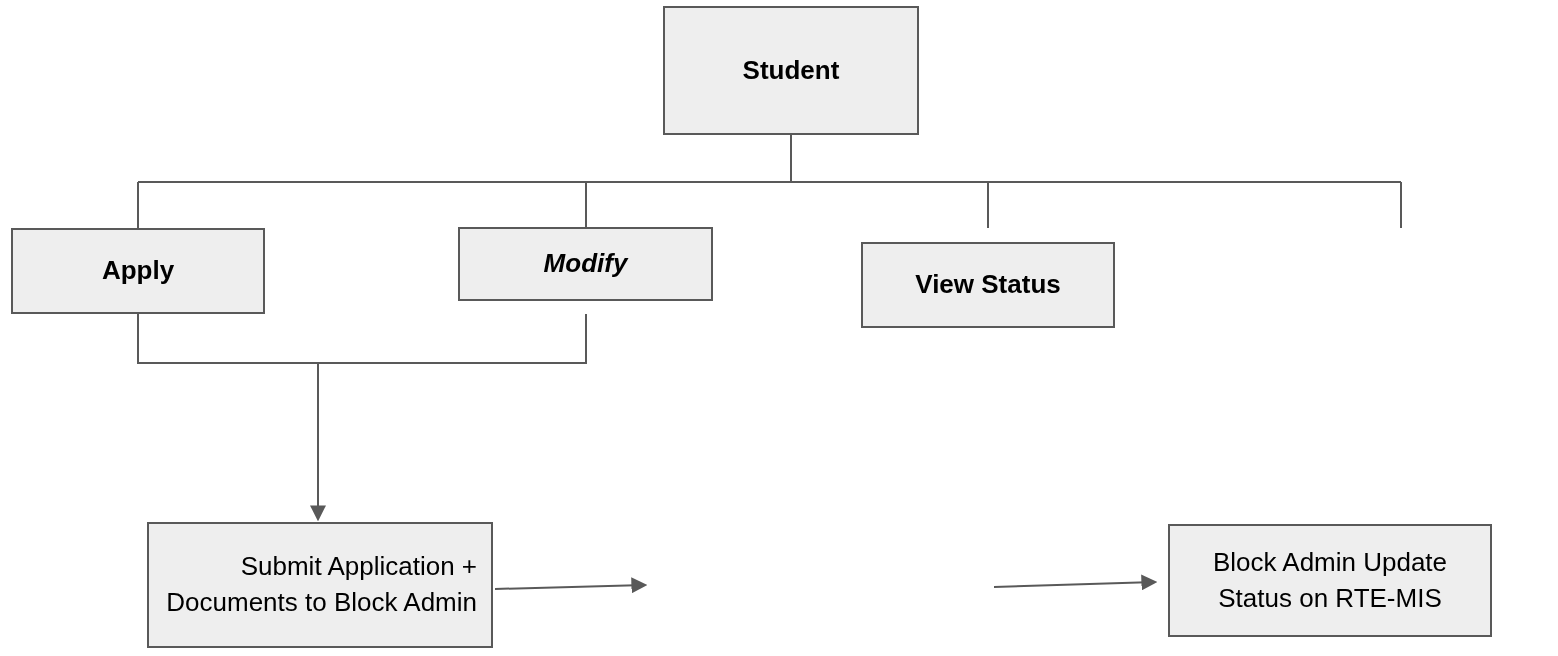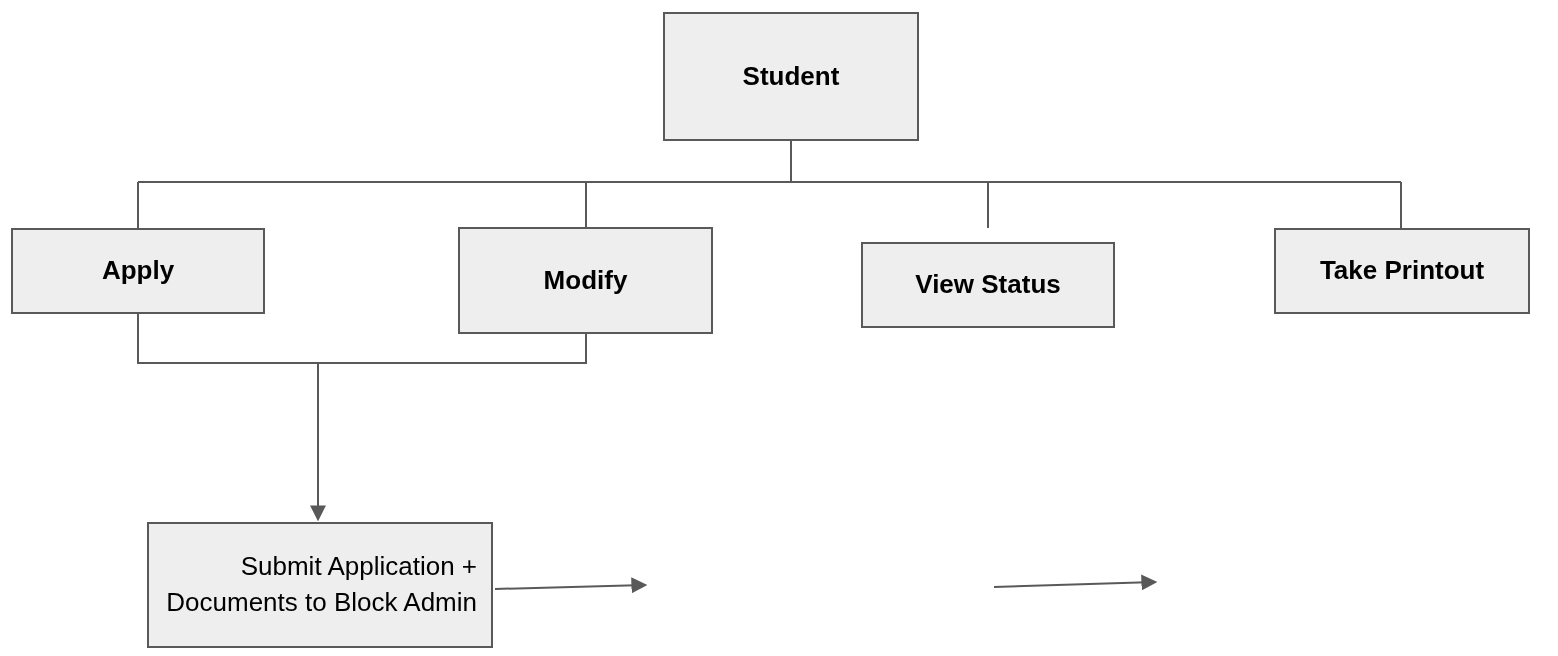--- a/index.html
+++ b/index.html
@@ -60,39 +60,39 @@
 
     <path class="wire" d="M138 314 V363 H586 V314"></path>
 
     <path class="wire" d="M318 363 V519" marker-end="url(#arrow)"></path>
 
     <path class="wire" d="M495 589 L645 585" marker-end="url(#arrow)"></path>
 
     <path class="wire" d="M994 587 L1155 582" marker-end="url(#arrow)"></path>
   </svg>
 
-  <div class="node bold" style="left:663px; top:6px; width:256px; height:129px;margin-top:6px;">
+  <div class="node bold" style="left:663px; top:6px; width:256px; height:129px;">
     <span>Student</span>
   </div>
 
   <div class="node bold" style="left:11px; top:228px; width:254px; height:86px;">
     <span>Apply</span>
   </div>
 
-  <div class="node bold" style="left:458px; top:227px; width:255px; height:107px;">
+  <div class="node bold" style="left:458px; top:227px; width:255px; height:74px;font-style:italic;">
     <span>Modify</span>
   </div>
 
   <div class="node bold" style="left:861px; top:228px; width:254px; height:86px;margin-top:14px;">
     <span>View Status</span>
   </div>
 
-  <div class="node bold" style="left:1274px; top:228px; width:256px; height:86px;">
-    <span>Take Printout</span>
-  </div>
 
   <div class="node" style="left:147px; top:522px; width:346px; height:126px;text-align:right;">
     <span>Submit Application + Documents to Block Admin</span>
   </div>
 
 
+  <div class="node" style="left:1168px; top:524px; width:324px; height:113px;">
+    <span>Block Admin Update Status on RTE-MIS</span>
+  </div>
 
 </div>
 
 </body></html>

